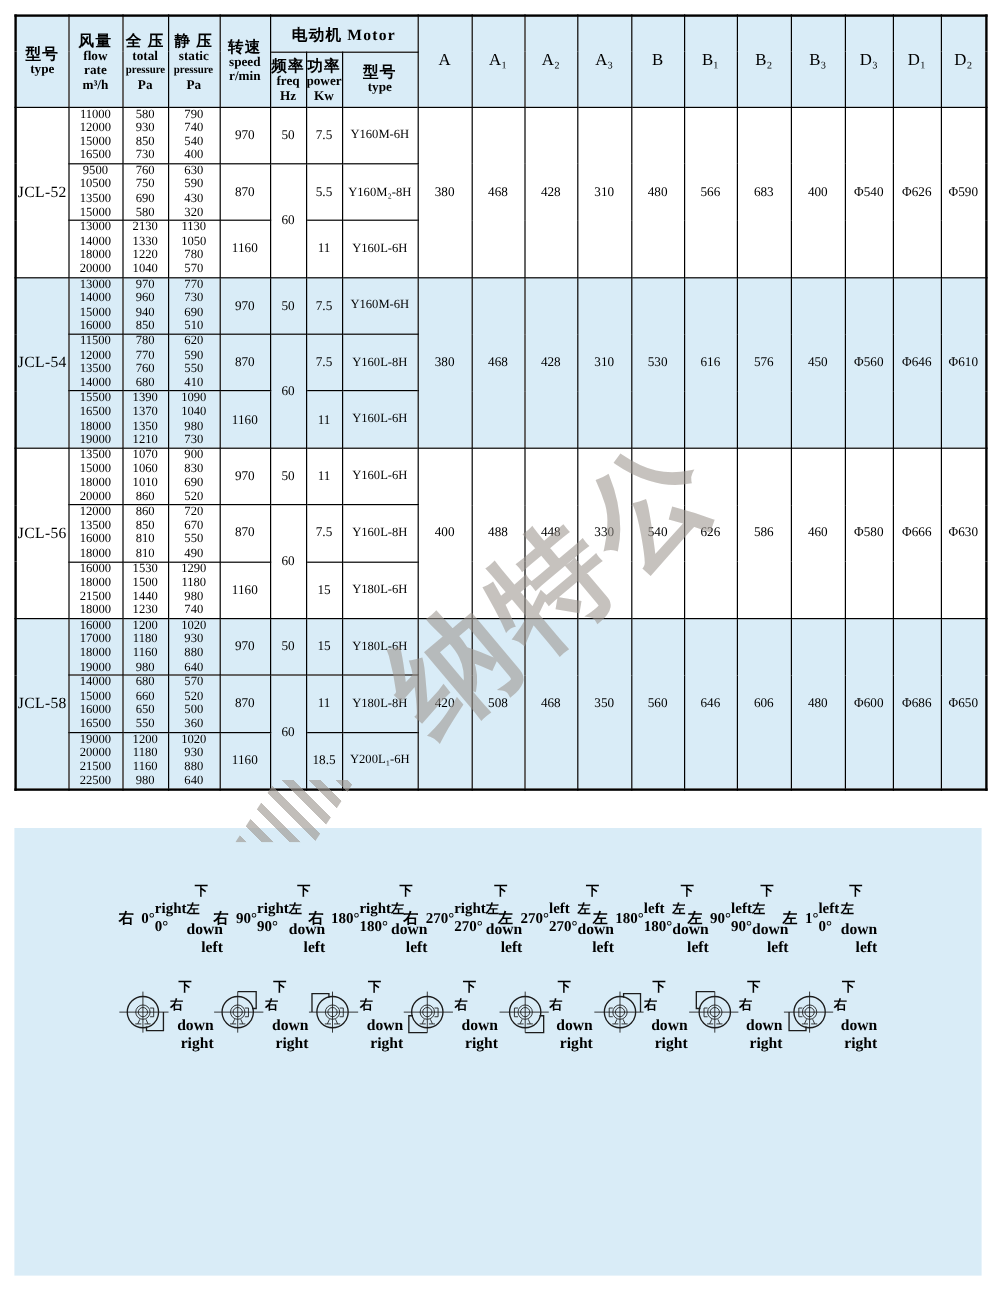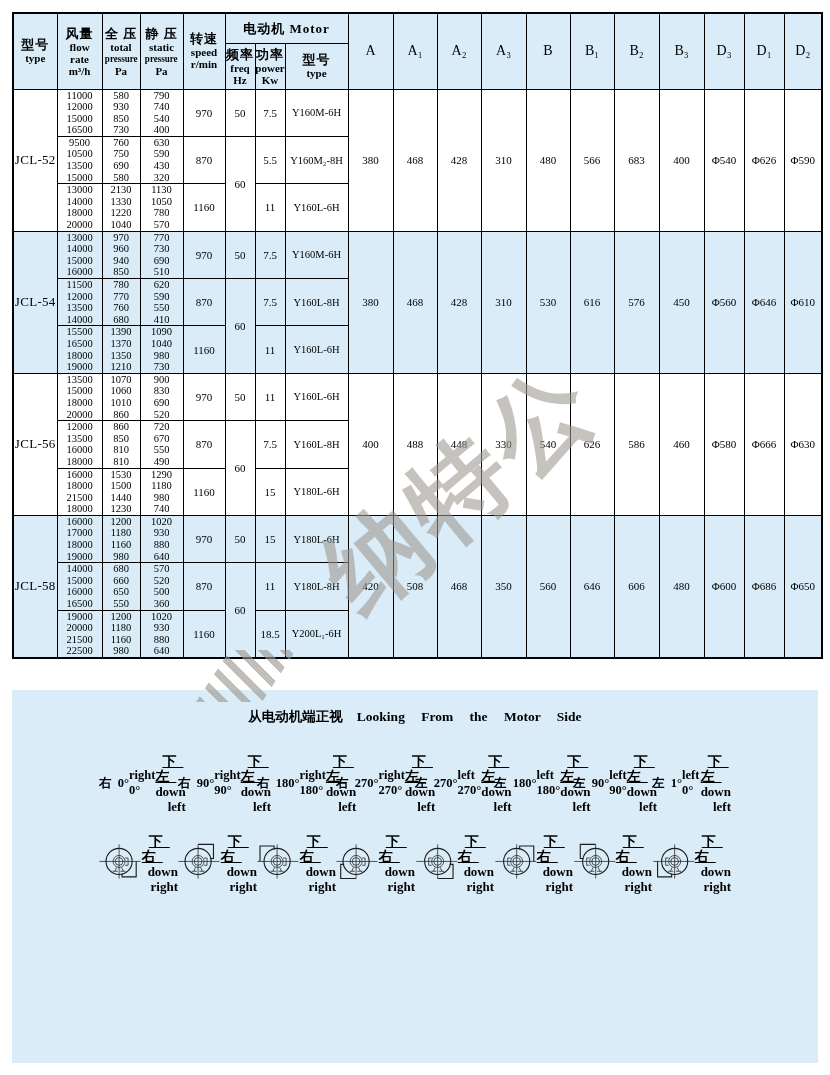--- a/index.html
+++ b/index.html
@@ -56,21 +56,21 @@
     background:#d9ecf7; padding-top:18px;
   }
   .panel-title { text-align:center; font-size:13.5px; font-weight:bold; }
   .panel-title .en { font-weight:bold; word-spacing:13px; margin-left:14px; }
   .fan-grid { display:grid; grid-template-columns:repeat(8,79px); justify-content:center; }
   .fan-grid.r1 { margin-top:20px; }
   .fan-grid.r2 { margin-top:6px; }
   .fan-col { display:flex; flex-direction:row; align-items:center; }
   .angle-zh { font-size:12.5px; font-weight:bold; line-height:16px; white-space:pre; }
   .angle-en { font-size:12.5px; font-weight:bold; line-height:15px; }
-  .cap-zh { font-size:14px; font-weight:bold; line-height:15px; letter-spacing:7px; text-indent:7px; margin-top:1px;text-decoration:underline; }
+  .cap-zh { font-size:11px; font-weight:bold; line-height:15px; letter-spacing:7px; text-indent:7px; margin-top:1px; }
   .cap-en { font-size:13px; font-weight:bold; line-height:15px;text-align:right; }
   .fan-svg { display:block; margin-top:2px; }
 </style>
 </head>
 <body>
 
 <div class="page">
 
   <table id="spec-table">
       <colgroup>
@@ -512,23 +512,20 @@
           <td class="num">18.5</td>
           <td class="motor">Y200L₁-6H</td>
         </tr>
       </tbody>
     </table>
 
   <div class="wm-text">纳特公</div>
   <div class="wm-logo"></div>
 
   <div class="panel">
-    <div class="panel-title">
-      <span>从电动机端正视</span><span class="en">Looking From the Motor Side</span>
-    </div>
     <div class="fan-grid r1" id="fan-row-1">
         <div class="fan-col">
           <div class="angle-zh">右  0°</div>
           <div class="angle-en">right 0°</div>
           <svg class="fan-svg" width="72" height="72" viewBox="0 0 100 100">
             <g fill="none" stroke="#1c1c1c">
               <g stroke-width="2.6" transform="rotate(0 53 44)">
                 <circle cx="53" cy="44" r="30.5"></circle>
                 <path d="M13 44 V80 H46 V72"></path>
               </g>

